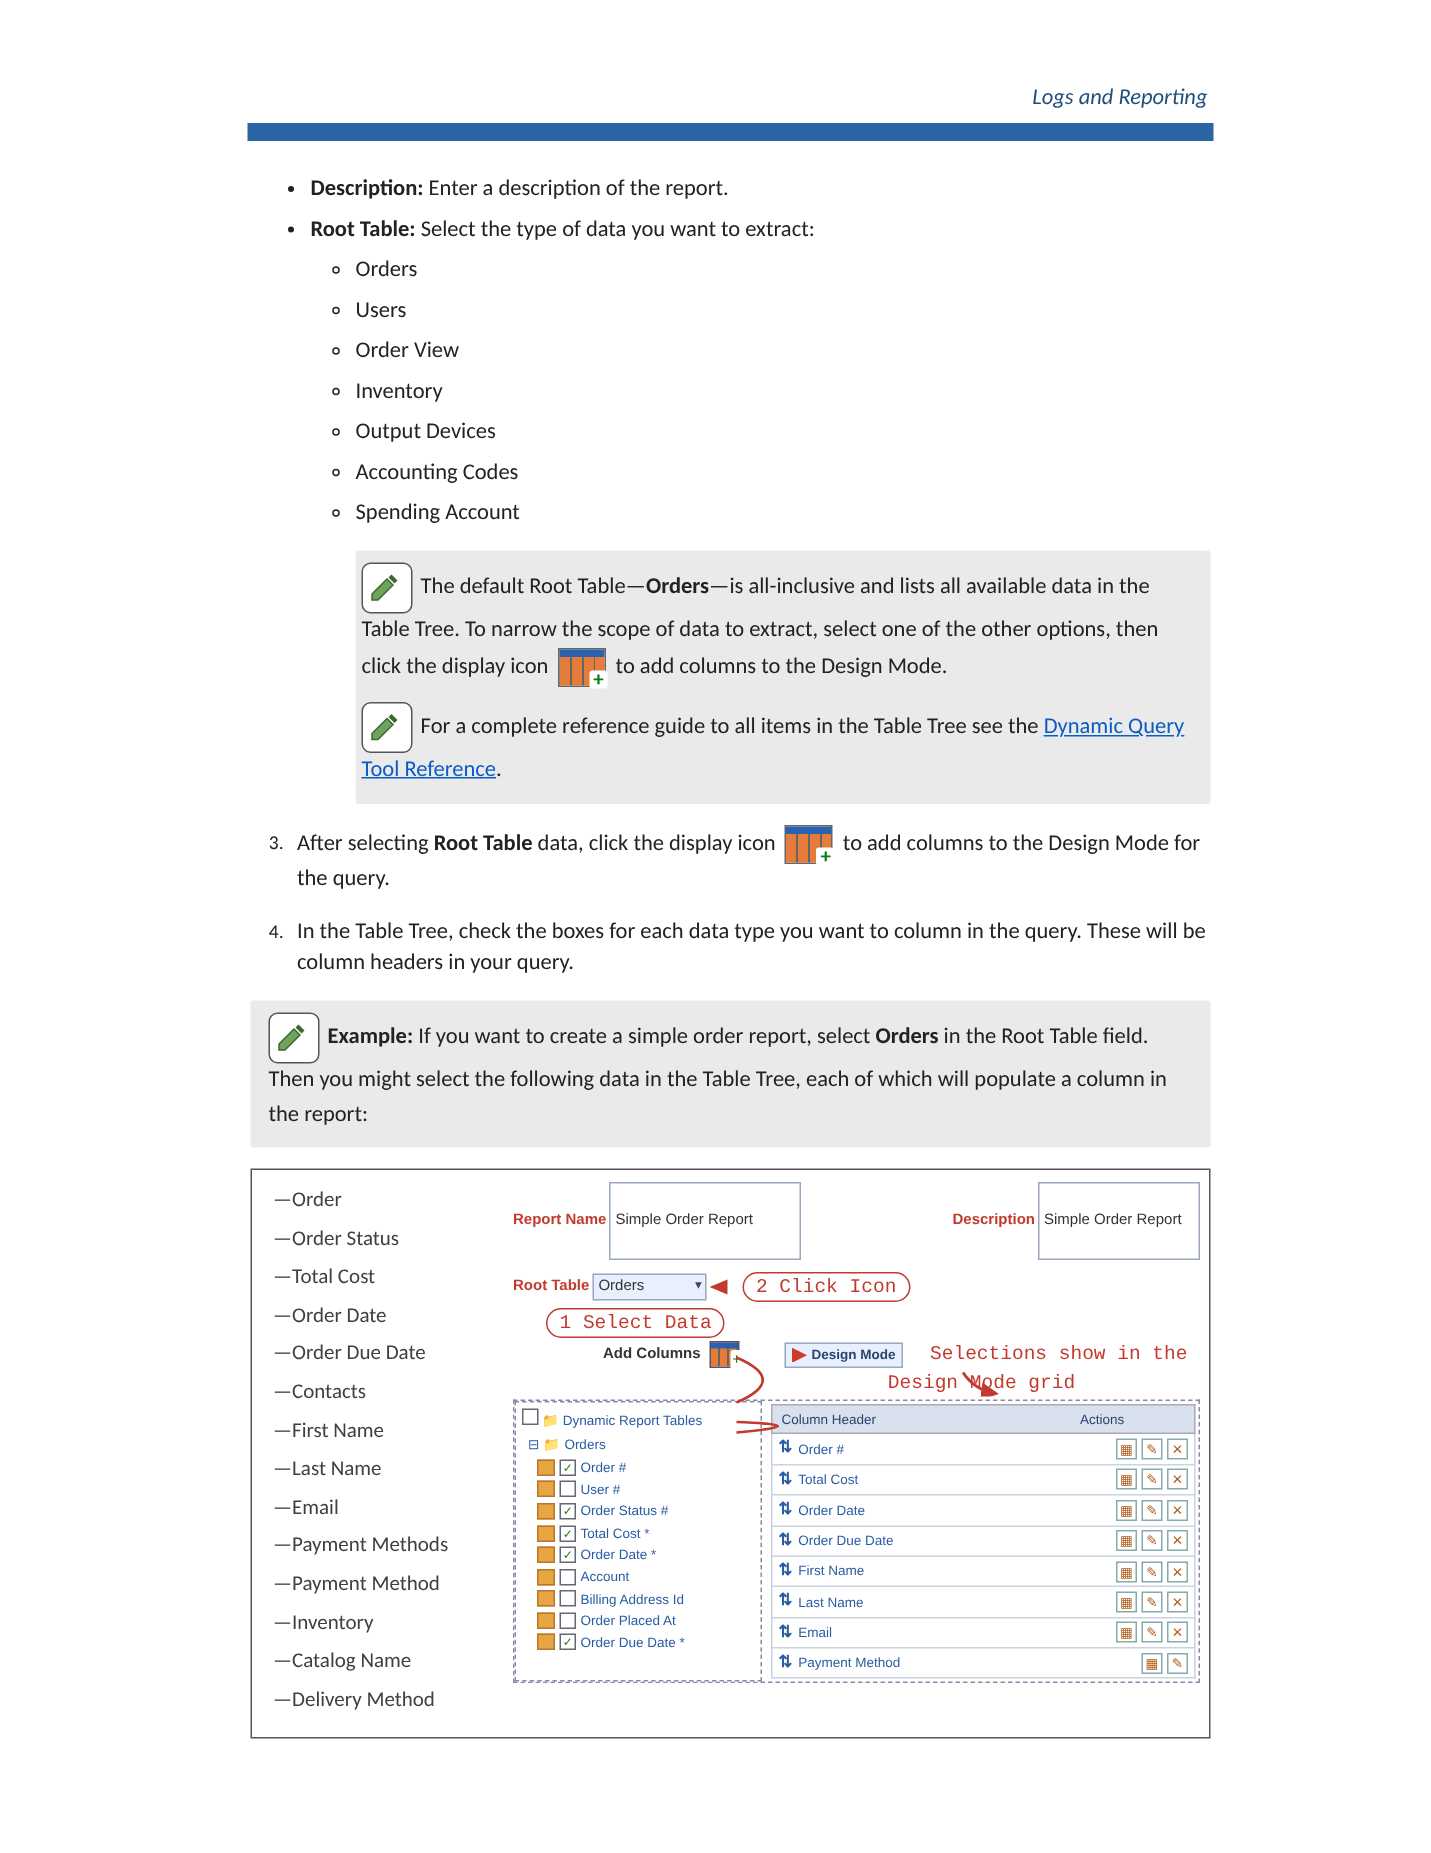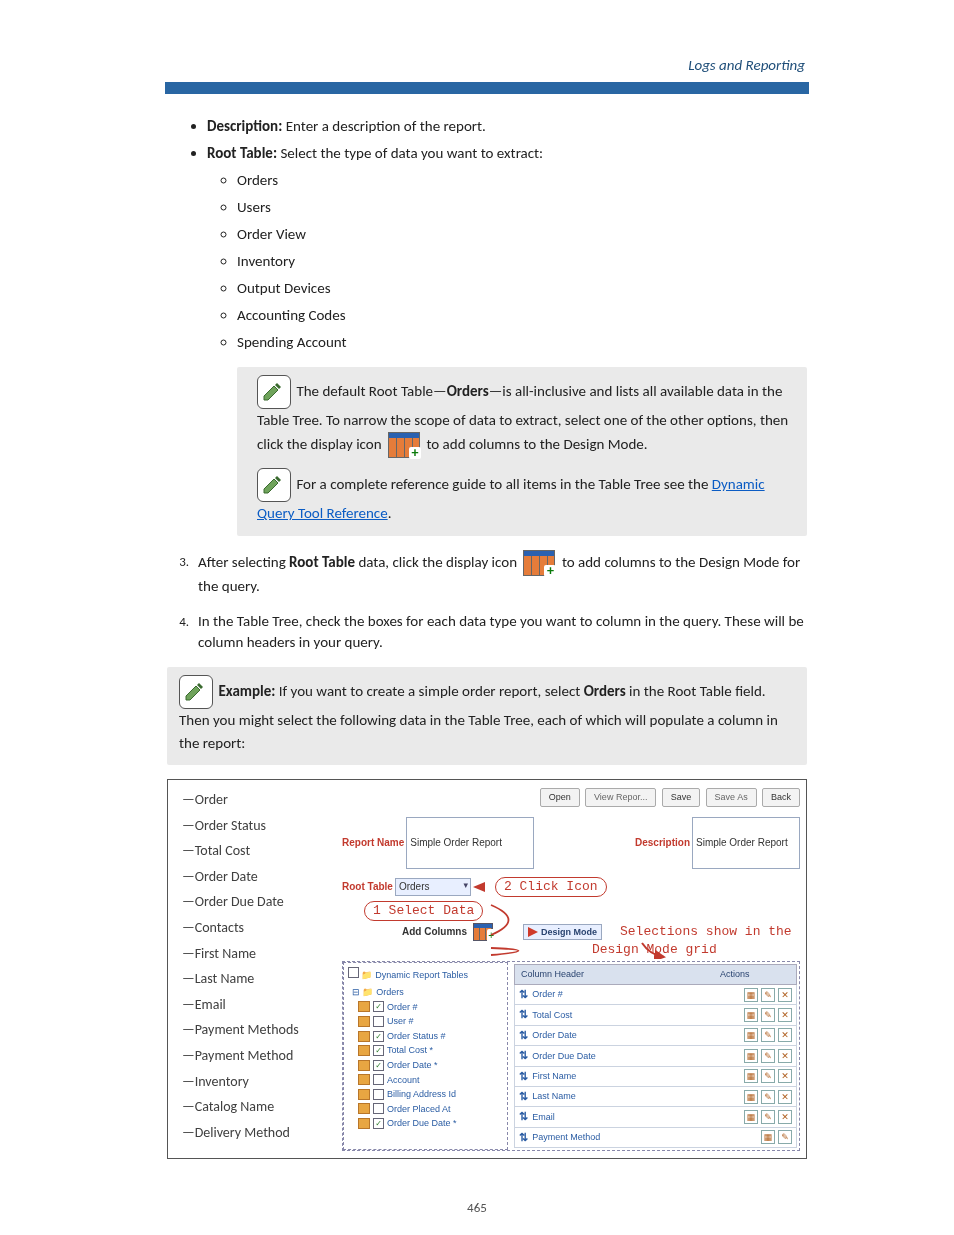--- a/index.html
+++ b/index.html
@@ -41,21 +41,21 @@
   }
   .sublist {
     margin-top: 6px;
     padding-left: 30px;
   }
   .sublist > li {
     margin-bottom: 6px;
   }
   .note-box {
     background: #eaeaea;
-    padding: 8px 12px 10px 20px;
+    padding: 8px 12px 10px 4px;
     border-radius: 2px;
     margin: 14px 0 14px 70px;
     line-height: 1.55;
   }
   .note-box-full {
     background: #eaeaea;
     padding: 8px 12px 10px 12px;
     border-radius: 2px;
     margin: 14px 0 14px 0;
     line-height: 1.55;
@@ -366,27 +366,20 @@
       <div>—Last Name</div>
       <div>—Email</div>
       <div>—Payment Methods</div>
       <div>—Payment Method</div>
       <div>—Inventory</div>
       <div>—Catalog Name</div>
       <div>—Delivery Method</div>
     </div>
 
     <div class="shot-right">
-      <div class="toolbar-top">
-        <span class="tb-btn primary">Open</span>
-        <span class="tb-btn">View Repor...</span>
-        <span class="tb-btn primary">Save</span>
-        <span class="tb-btn">Save As</span>
-        <span class="tb-btn primary">Back</span>
-      </div>
 
       <div class="form-row">
         <span class="form-label">Report Name</span>
         <span class="text-input" style="width:120px">Simple Order Report</span>
         <span style="flex:1"></span>
         <span class="form-label">Description</span>
         <span class="text-input" style="width:100px">Simple Order Report</span>
       </div>
 
       <div class="form-row">
@@ -565,14 +558,13 @@
             <marker id="ah2" markerWidth="6" markerHeight="6" refX="5" refY="3" orient="auto">
               <path d="M0,0 L6,3 L0,6 Z" fill="#c23a2e"></path>
             </marker>
           </defs>
         <path d="M5 35 Q 40 20 5 5" stroke="#c23a2e" stroke-width="1.8" fill="none"></path>
         <path d="M5 48 Q 60 50 5 55" stroke="#c23a2e" stroke-width="1.8" fill="none"></path>
       </svg>
     </div>
   </div>
 
-  <div class="footer-num">465</div>
 </div>
 
 </body></html>

